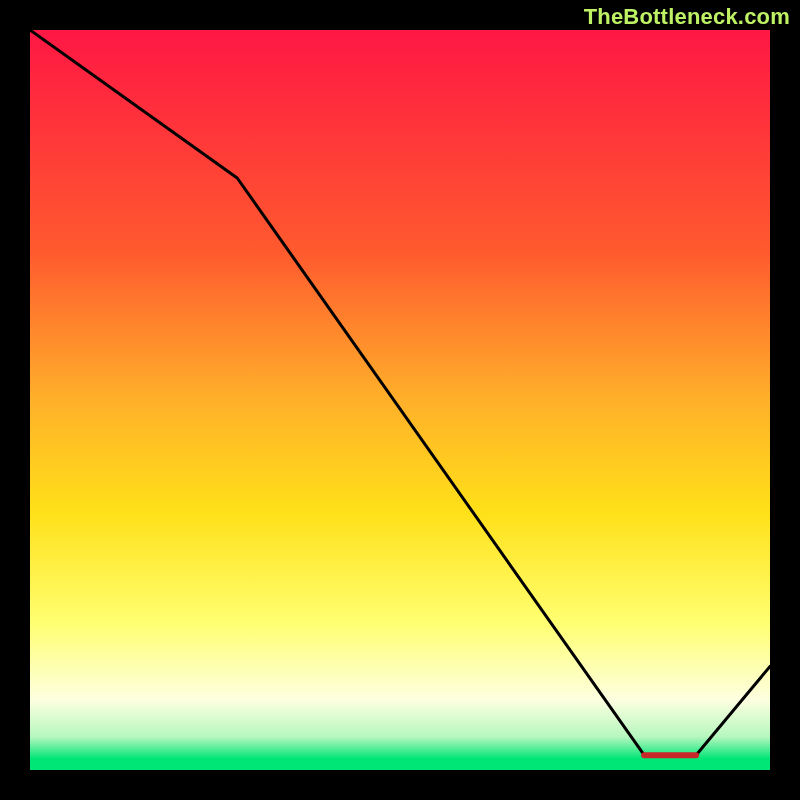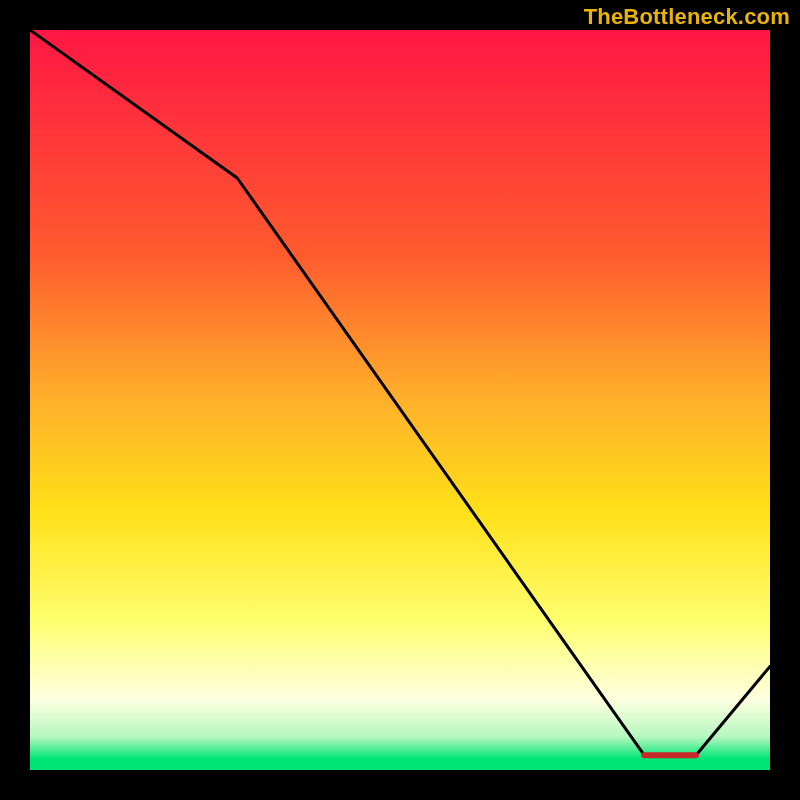--- a/index.html
+++ b/index.html
@@ -15,21 +15,21 @@
     width: 800px;
     height: 800px;
   }
   .watermark {
     position: absolute;
     top: 4px;
     right: 10px;
     font-family: Arial, Helvetica, sans-serif;
     font-size: 22px;
     font-weight: bold;
-    color: #eab308;
+    color: #bef264;
     letter-spacing: 0.2px;
     user-select: none;
   }
   .plot-area {
     position: absolute;
     left: 30px;
     top: 30px;
     width: 740px;
     height: 740px;
   }

